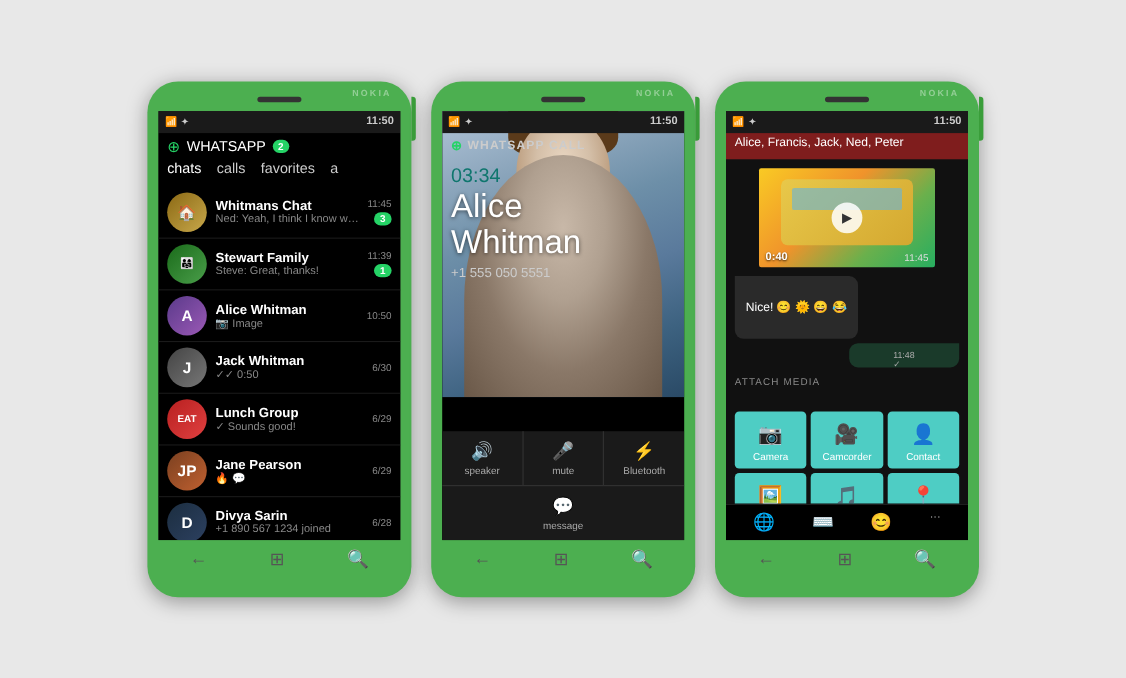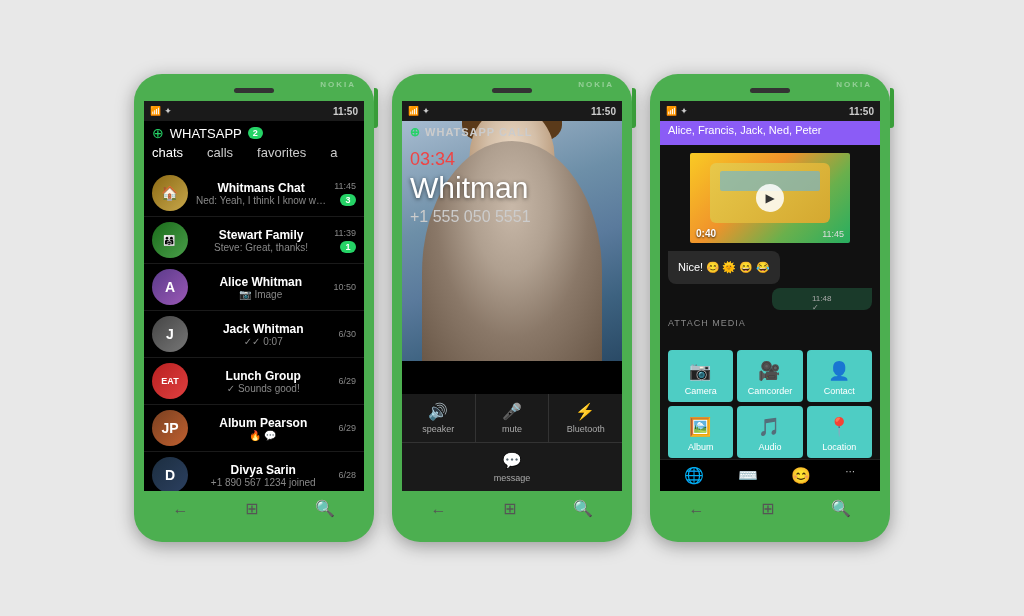--- a/index.html
+++ b/index.html
@@ -90,21 +90,21 @@
     .p1-header-badge {
       background: #25d366;
       color: #fff;
       font-size: 9px;
       border-radius: 10px;
       padding: 1px 5px;
       font-weight: 700;
     }
     .p1-tabs {
       display: flex;
-      gap: 24px;
+      gap: 14px;
       padding: 0 0 4px;
     }
     .p1-tab { color: #ccc; font-size: 13px; font-weight: 300; }
     .p1-tab.active { color: #fff; font-weight: 400; }
 
     .chat-list { background: #000; flex: 1; overflow: hidden; }
     .chat-item {
       display: flex;
       align-items: center;
       padding: 5px 8px;
@@ -121,21 +121,21 @@
       display: flex;
       align-items: center;
       justify-content: center;
       font-size: 14px;
       font-weight: bold;
       color: #fff;
     }
     .avatar.brown { background: linear-gradient(135deg, #8B6914, #c8a84b); }
     .avatar.green-family { background: linear-gradient(135deg, #2d7a2d, #5cb85c); font-size: 11px; }
 
-    .chat-info { flex: 1; min-width: 0; text-align: center; }
+    .chat-info { flex: 1; min-width: 0; }
     .chat-name { color: #fff; font-size: 12px; font-weight: 600; white-space: nowrap; overflow: hidden; text-overflow: ellipsis; }
     .chat-preview { color: #888; font-size: 10px; white-space: nowrap; overflow: hidden; text-overflow: ellipsis; }
     .chat-meta { display: flex; flex-direction: column; align-items: flex-end; gap: 3px; }
     .chat-time { color: #888; font-size: 9px; white-space: nowrap; }
     .chat-badge {
       background: #25d366;
       color: #fff;
       font-size: 9px;
       border-radius: 10px;
       padding: 1px 5px;
@@ -197,41 +197,41 @@
       align-items: center;
       gap: 4px;
       z-index: 5;
     }
     .call-header-label .wa-logo { color: #25d366; font-size: 12px; }
     .call-header-label span { color: #ccc; font-size: 11px; font-weight: 600; letter-spacing: 1px; }
     .call-timer {
       position: absolute;
       top: 48px;
       left: 8px;
-      color: #ef4444;
+      color: #0f766e;
       font-size: 18px;
       font-weight: 300;
       z-index: 5;
     }
     .call-name-block {
       position: absolute;
       top: 70px;
       left: 8px;
       z-index: 5;
     }
     .call-name {
       color: #fff;
       font-size: 30px;
       font-weight: 300;
       line-height: 1.1;
       text-shadow: 0 1px 4px rgba(0,0,0,0.6);
     }
     .call-number {
       color: #ccc;
-      font-size: 16px;
+      font-size: 12px;
       margin-top: 4px;
     }
     .call-controls {
       position: absolute;
       bottom: 0;
       left: 0;
       right: 0;
       background: #1a1a1a;
       z-index: 10;
     }
@@ -273,21 +273,21 @@
       align-items: center;
       padding: 8px 4px;
       cursor: pointer;
       gap: 3px;
     }
     .message-btn-icon { font-size: 16px; color: #fff; }
     .message-btn-label { color: #aaa; font-size: 9px; }
 
     
     .p3-header {
-      background: #8b5cf6;
+      background: #7f1d1d;
       padding: 3px 8px 5px;
     }
     .p3-chat-name { color: #fff; font-size: 11px; margin-bottom: 4px; }
     .p3-body {
       background: #111;
       flex: 1;
       overflow: hidden;
       display: flex;
       flex-direction: column;
     }
@@ -350,21 +350,21 @@
       bottom: 4px;
       right: 6px;
       color: #ddd;
       font-size: 9px;
     }
 
     .msg-bubble-received {
       background: #2a2a2a;
       color: #fff;
       border-radius: 0 8px 8px 8px;
-      padding: 10px 10px;
+      padding: 22px 10px;
       font-size: 11px;
       max-width: 160px;
       margin: 8px 8px 0 8px;
       position: relative;
       align-self: flex-start;
     }
 
     .attach-section { padding: 8px; }
     .attach-title { color: #888; font-size: 9px; letter-spacing: 1px; margin-bottom: 22px; }
     .attach-grid {
@@ -466,40 +466,40 @@
           <div class="chat-preview">📷 Image</div>
         </div>
         <div class="chat-meta">
           <div class="chat-time">10:50</div>
         </div>
       </div>
       <div class="chat-item">
         <div class="avatar" style="background:linear-gradient(135deg,#444,#777);">J</div>
         <div class="chat-info">
           <div class="chat-name">Jack Whitman</div>
-          <div class="chat-preview">✓✓ 0:07</div>
+          <div class="chat-preview">✓✓ 0:50</div>
         </div>
         <div class="chat-meta">
           <div class="chat-time">6/30</div>
         </div>
       </div>
       <div class="chat-item">
         <div class="avatar" style="background:linear-gradient(135deg,#b82020,#e04040);font-size:9px;font-weight:700;">EAT</div>
         <div class="chat-info">
           <div class="chat-name">Lunch Group</div>
           <div class="chat-preview">✓ Sounds good!</div>
         </div>
         <div class="chat-meta">
           <div class="chat-time">6/29</div>
         </div>
       </div>
       <div class="chat-item">
         <div class="avatar" style="background:linear-gradient(135deg,#7a4020,#c06030);">JP</div>
         <div class="chat-info">
-          <div class="chat-name">Album Pearson</div>
+          <div class="chat-name">Jane Pearson</div>
           <div class="chat-preview">🔥 💬</div>
         </div>
         <div class="chat-meta">
           <div class="chat-time">6/29</div>
         </div>
       </div>
       <div class="chat-item">
         <div class="avatar" style="background:linear-gradient(135deg,#1c2e40,#2c4060);">D</div>
         <div class="chat-info">
           <div class="chat-name">Divya Sarin</div>
@@ -542,20 +542,21 @@
     </div>
 
     <div class="call-header-label">
       <span class="wa-logo">⊕</span>
       <span>WHATSAPP CALL</span>
     </div>
 
     <div class="call-timer">03:34</div>
 
     <div class="call-name-block">
+      <div class="call-name">Alice</div>
       <div class="call-name">Whitman</div>
       <div class="call-number">+1 555 050 5551</div>
     </div>
 
     <div class="call-controls">
       <div class="call-controls-row1">
         <div class="call-ctrl-btn">
           <span class="call-ctrl-icon">🔊</span>
           <span class="call-ctrl-label">speaker</span>
         </div>

